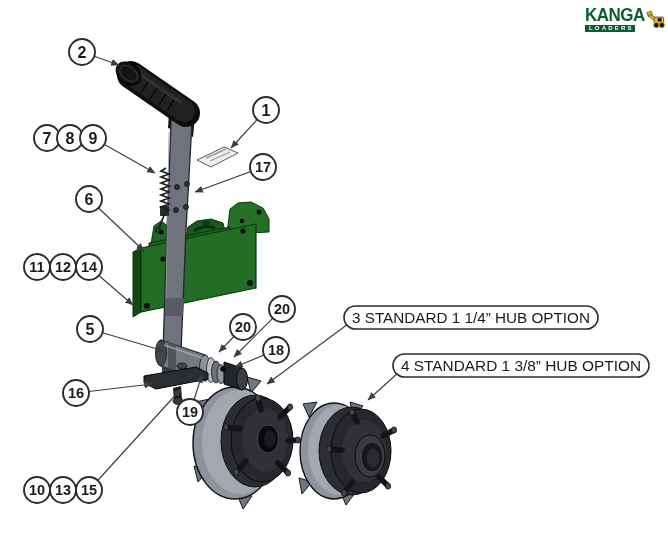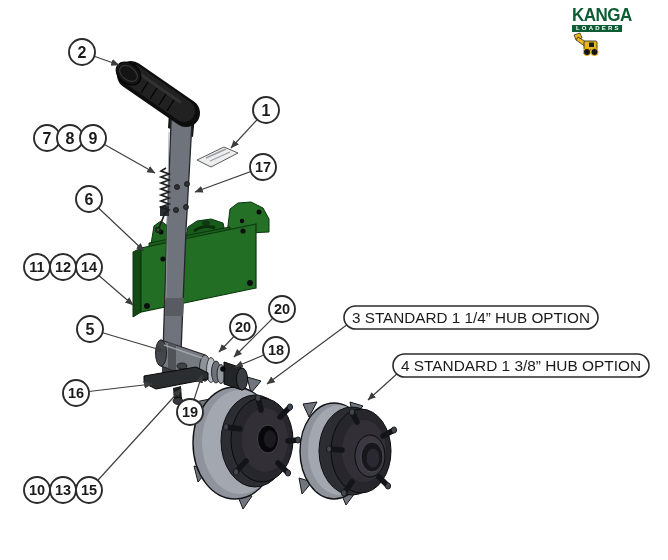--- a/index.html
+++ b/index.html
@@ -1,20 +1,20 @@
 <!DOCTYPE html>
 <html><head>
 <meta charset="utf-8">
 <style>
   html,body{margin:0;padding:0;background:#fff;}
   .stage{position:relative;width:668px;height:560px;background:#ffffff;overflow:hidden;
          font-family:"Liberation Sans",sans-serif;}
   #diagram{position:absolute;left:0;top:0;}
   #diagram text{font-family:"Liberation Sans",sans-serif;fill:#1a1a1a;}
-  .logo{position:absolute;top:7px;left:572px;width:80px;display:flex;align-items:flex-start;z-index:5;flex-direction:column;}
+  .logo{position:absolute;top:7px;left:585px;width:80px;display:flex;align-items:flex-start;z-index:5;}
   .logo-left{display:flex;flex-direction:column;}
   .brand{font-size:17px;font-weight:700;letter-spacing:-0.5px;color:#0d5c33;
          transform:scaleY(1.08);line-height:18px;}
   .tagline{margin-top:0;background:#0d5c33;color:#ffffff;font-size:6px;font-weight:700;
            letter-spacing:2.2px;text-align:center;padding:1px 2px 1px 4px;width:44px;line-height:5px;}
   .loader-svg{margin-left:1px;margin-top:0;}
 </style>
 </head>
 <body>
 

